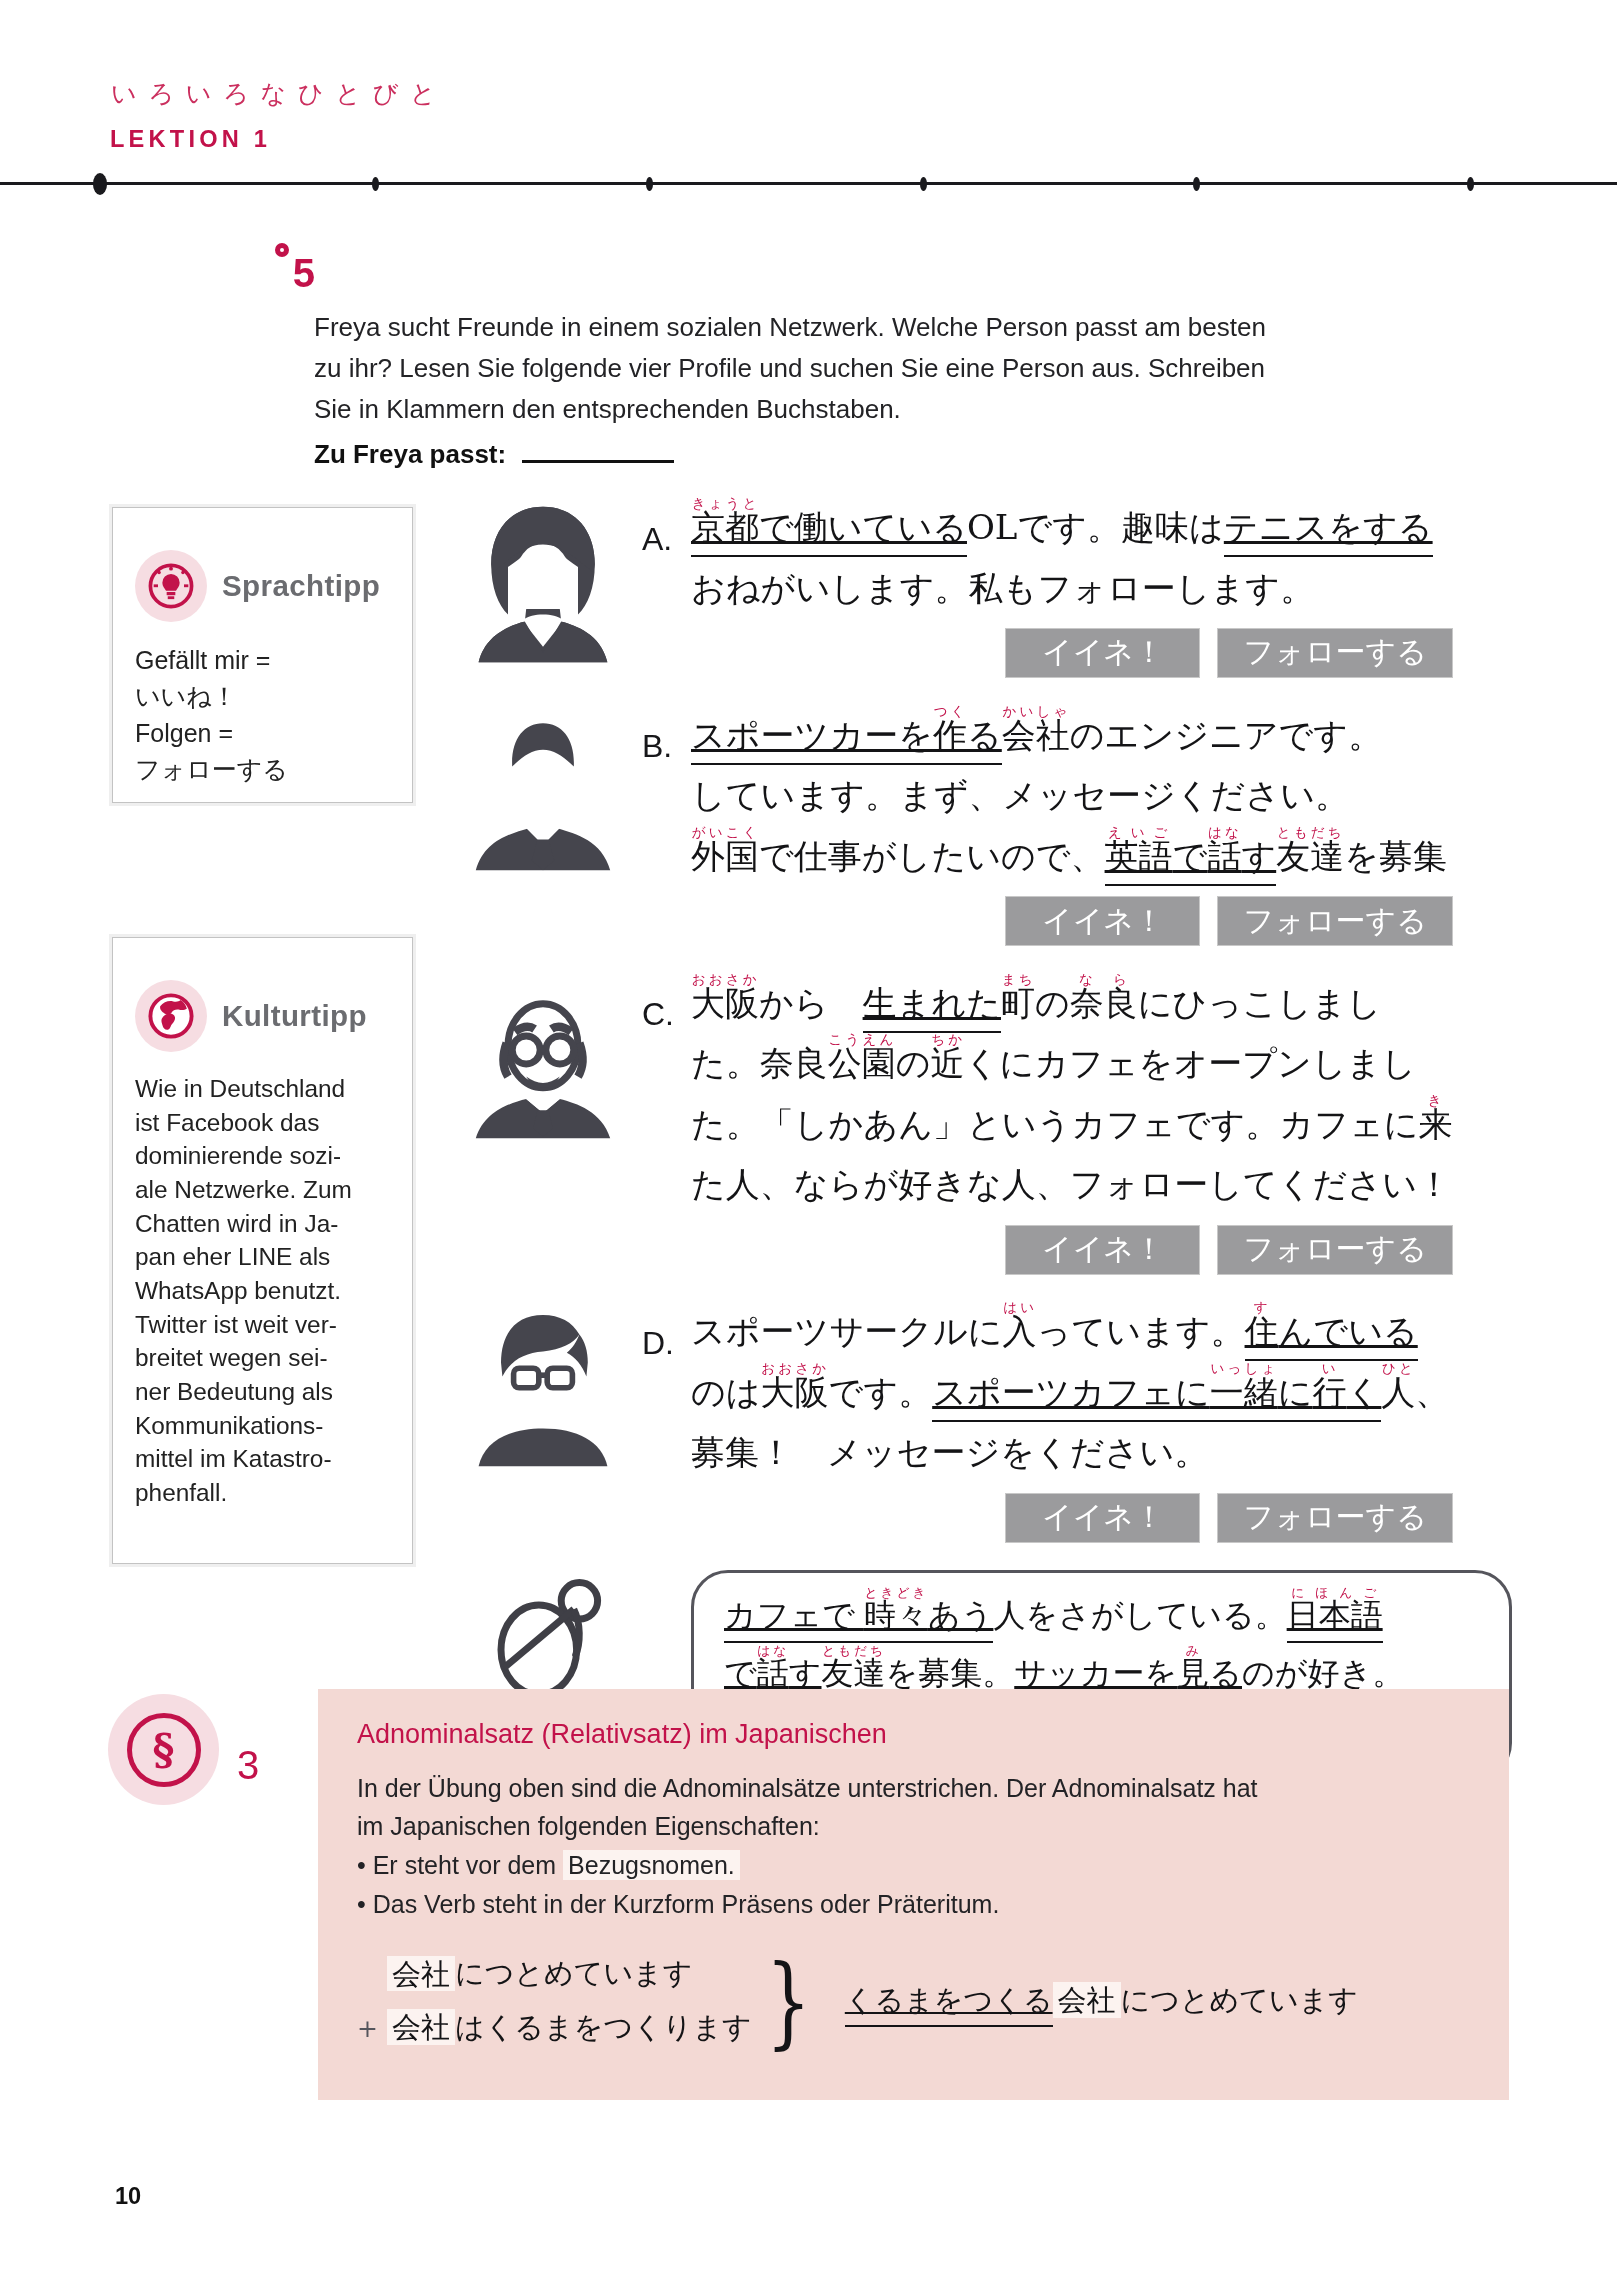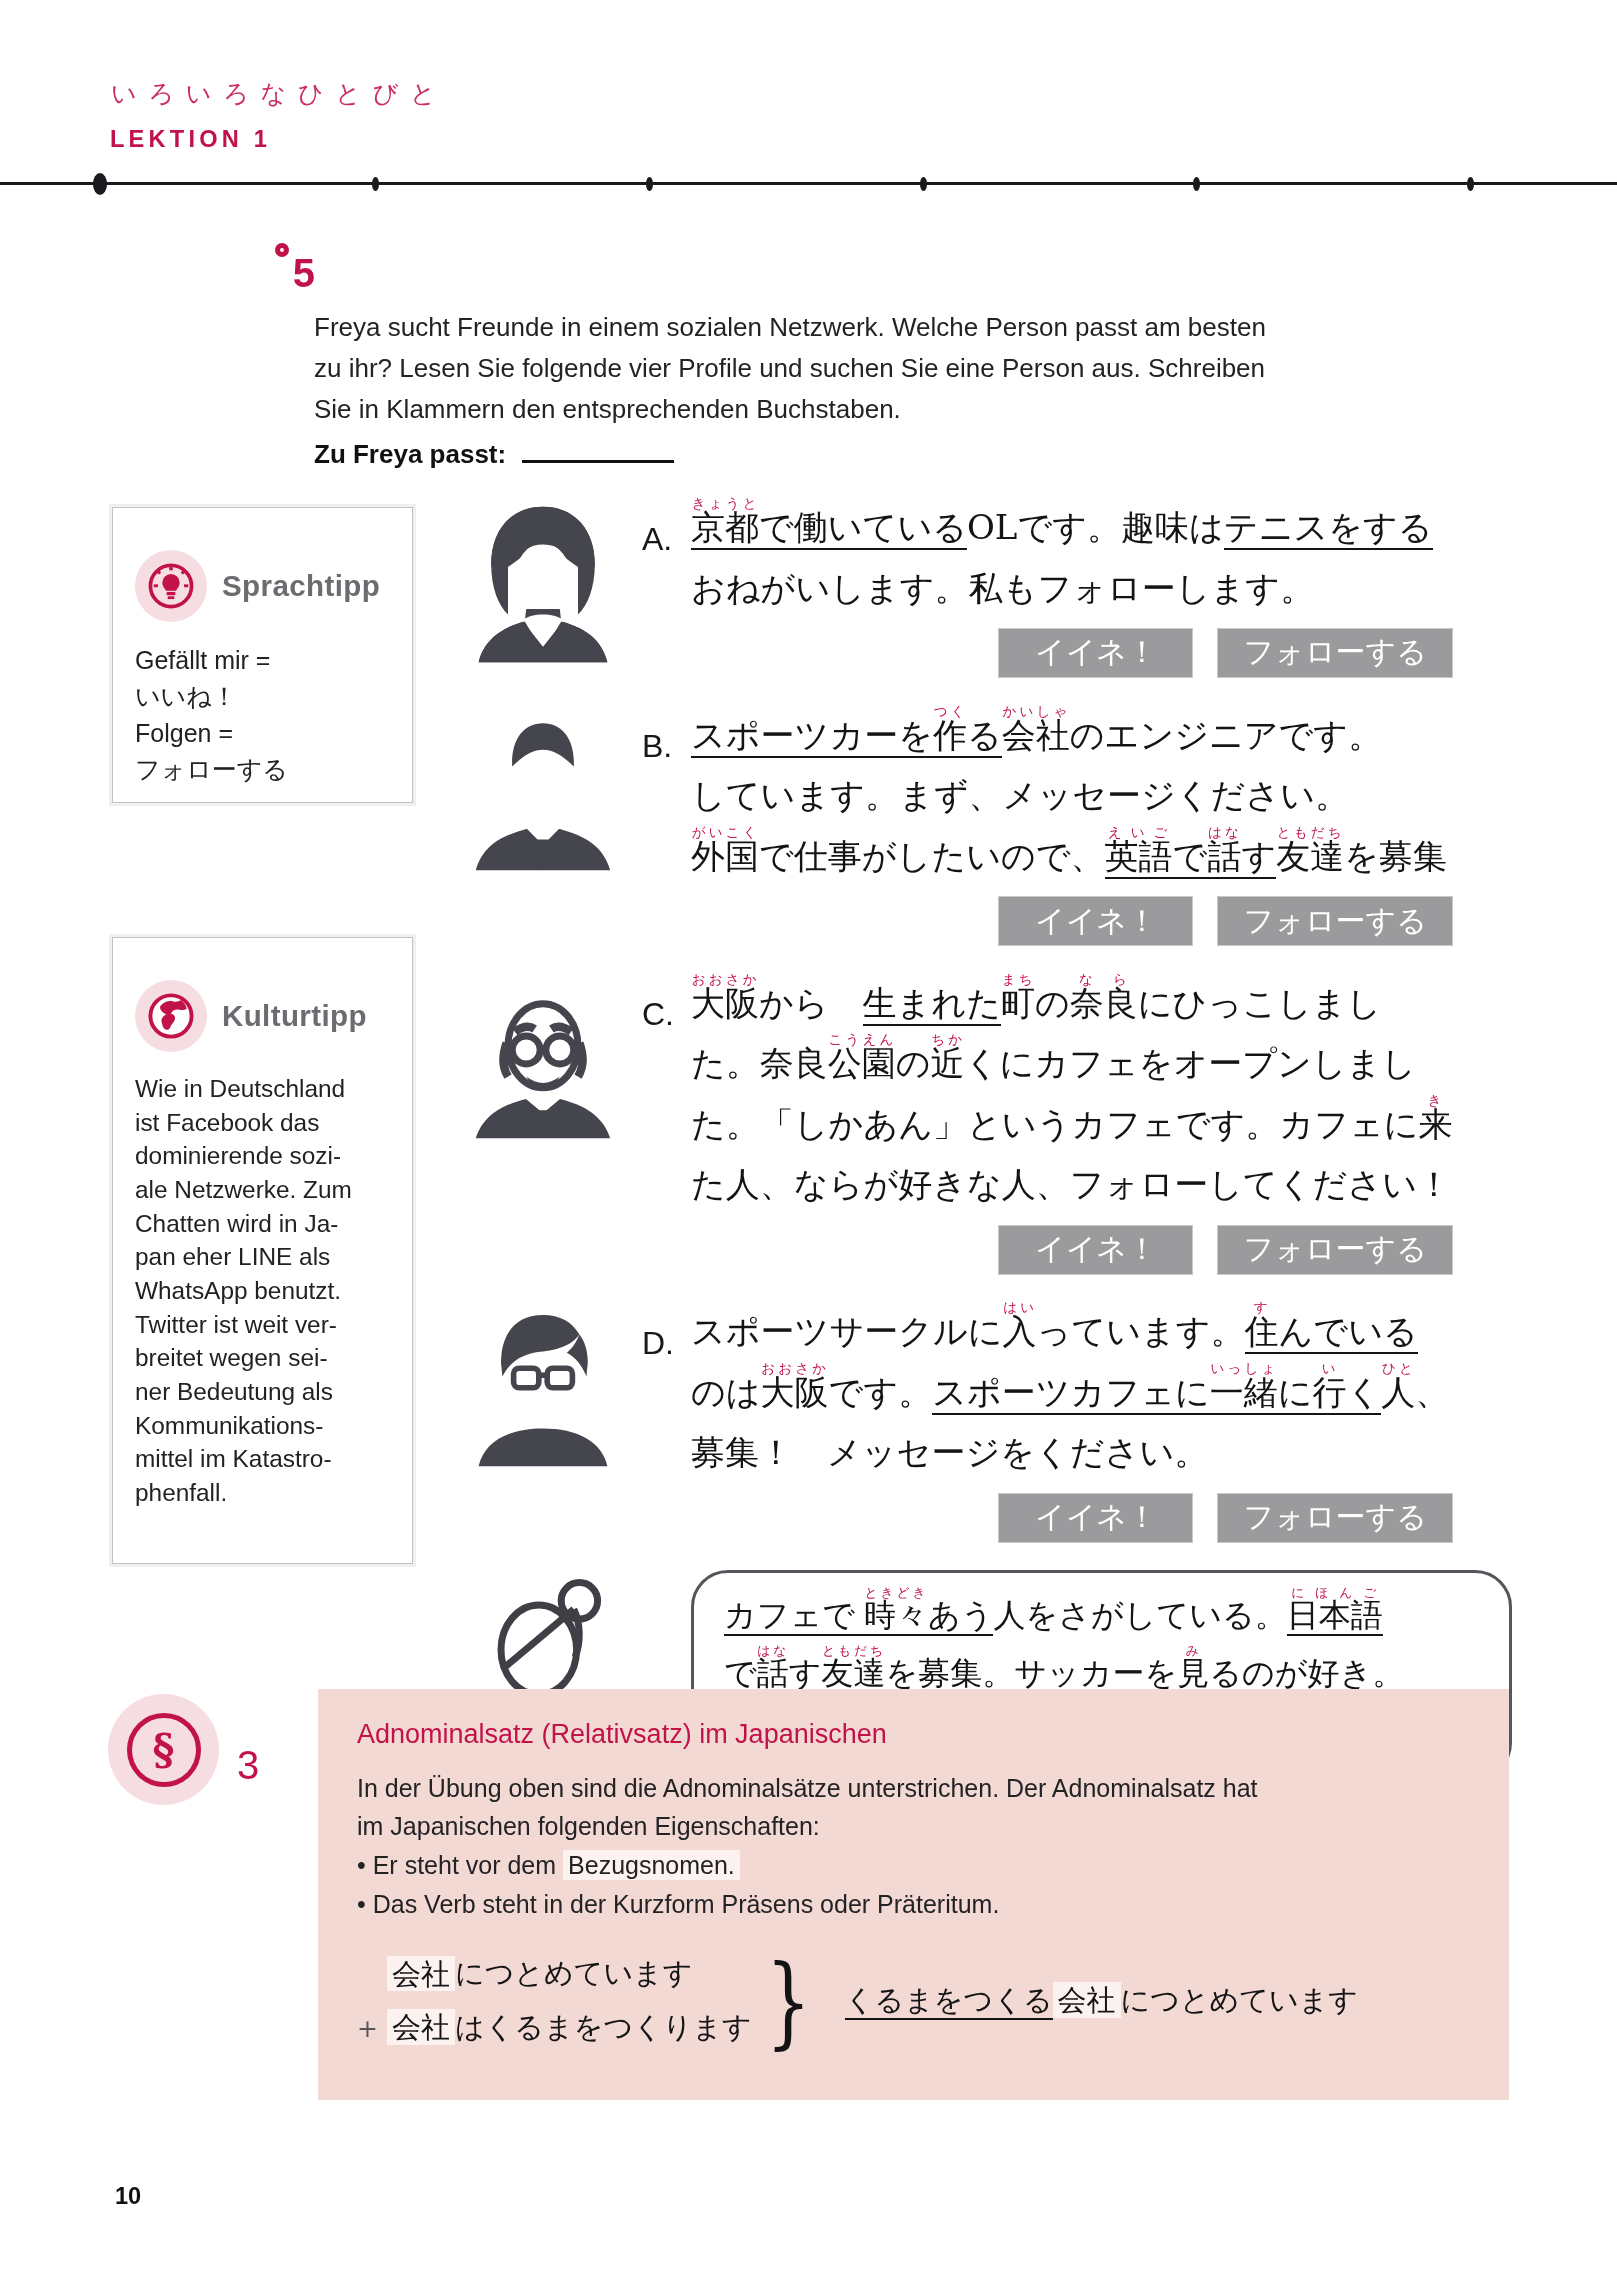--- a/index.html
+++ b/index.html
@@ -42,23 +42,23 @@
   .tip-sprach .tip-body { font-family:"Liberation Sans", sans-serif; }
 
   
   .content { position:absolute; left:459px; top:497px; width:1053px; }
   .profile { display:flex; margin-bottom:15px; }
   .avatar { flex:0 0 173px; margin-right:59px; }
   .ptext { position:relative; width:762px; font-family:"DejaVu Serif", serif; }
   .plabel { position:absolute; left:-49px; top:23.6px; font-size:32px; color:#17171a;
     font-family:"Liberation Sans", sans-serif; }
   .jline { font-size:34px; line-height:1.78; color:#141416; }
-  .u { border-bottom:2.5px solid #141416; padding-bottom:1px; }
+  .u { border-bottom:2.5px solid #141416; padding-bottom:8px;text-decoration:underline; }
   ruby rt { font-size:0.40em; color:#c2124a; letter-spacing:1.7px; font-family:"DejaVu Serif", serif; }
-  .btnrow { display:flex; justify-content:flex-end; gap:24px; margin:10px 0 11.8px; }
+  .btnrow { display:flex; justify-content:flex-end; gap:17px; margin:10px 0 11.8px; }
   .jbtn { background:#9b9b9d; border:1.7px solid #c8c8c8; color:#fff; text-align:center;
     font-size:30px; font-family:"DejaVu Serif", serif; padding:3.4px 25px; min-width:195px; }
 
   
   .bubble-row { display:flex; margin-top:13.5px; }
   .bubble { position:relative; border:3.4px solid #55555c; border-radius:37px;
     background:#fff; padding:13.5px 30px 17px; width:821px; }
   .bubble .jline { font-size:32px; }
   .bubble-tail { position:absolute; left:-35px; top:126px; }
   .freya-name { font-family:"Liberation Sans", sans-serif; font-weight:bold; font-size:30px;

